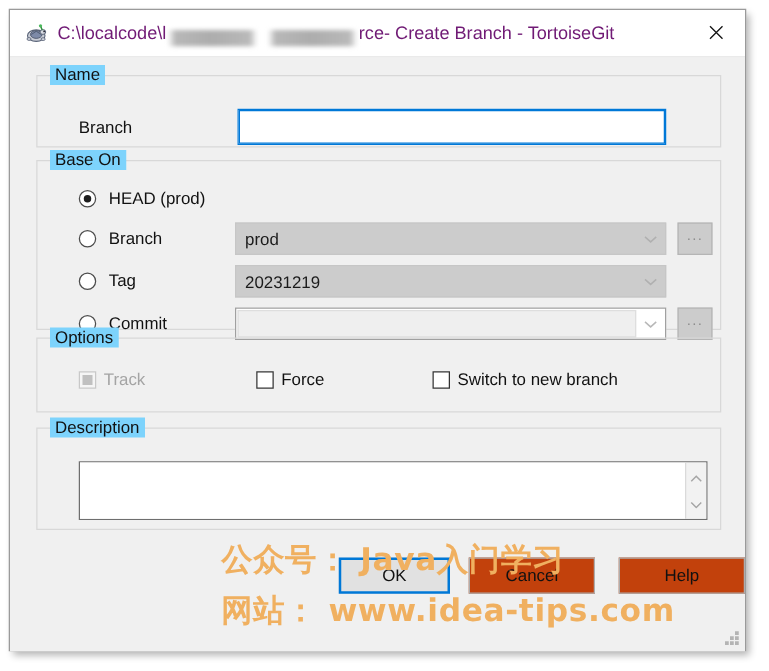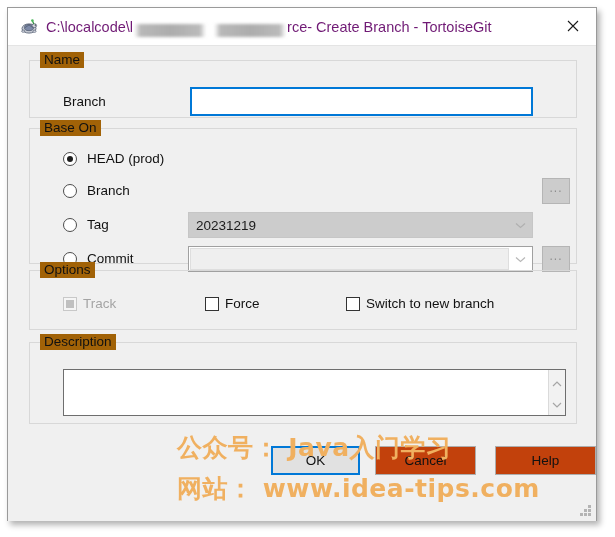--- a/index.html
+++ b/index.html
@@ -92,21 +92,21 @@
   
   .group {
     position: absolute;
     border: 1px solid #d8d8d8;
     box-sizing: border-box;
   }
   .group > .group-label {
     position: absolute;
     top: -9px;
     left: 10px;
-    background: #a16207;
+    background: #7dd3fc;
     padding: 0 4px;
     font-size: 13.5px;
     color: #111111;
     line-height: 16px;
   }
 
   #group-name { left: 21px; top: 14px; width: 548px; height: 58px; }
   #group-baseon { left: 21px; top: 82px; width: 548px; height: 136px; }
   #group-options { left: 21px; top: 224px; width: 548px; height: 60px; }
   #group-description { left: 21px; top: 296px; width: 548px; height: 82px; }
@@ -397,20 +397,28 @@
 
       <div class="radio-row" style="left:33px; top:22px;">
         <span class="radio-mark checked"></span>
         <span class="rlabel">HEAD (prod)</span>
       </div>
 
       <div class="radio-row" style="left:33px; top:54px;">
         <span class="radio-mark"></span>
         <span class="rlabel">Branch</span>
       </div>
+      <div class="combo disabled" style="left:158px; top:49px; width:345px;">
+        <span class="combo-text">prod</span>
+        <span class="combo-arrow">
+          <svg width="11" height="7" viewBox="0 0 11 7">
+              <path d="M1 1.5 L5.5 5.5 L10 1.5" fill="none" stroke="#b0b0b0" stroke-width="1.2"></path>
+            </svg>
+        </span>
+      </div>
       <div class="browse-btn" style="left:512px; top:49px;">
         <span>...</span>
       </div>
 
       <div class="radio-row" style="left:33px; top:88px;">
         <span class="radio-mark"></span>
         <span class="rlabel">Tag</span>
       </div>
       <div class="combo disabled" style="left:158px; top:83px; width:345px;">
         <span class="combo-text">20231219</span>

